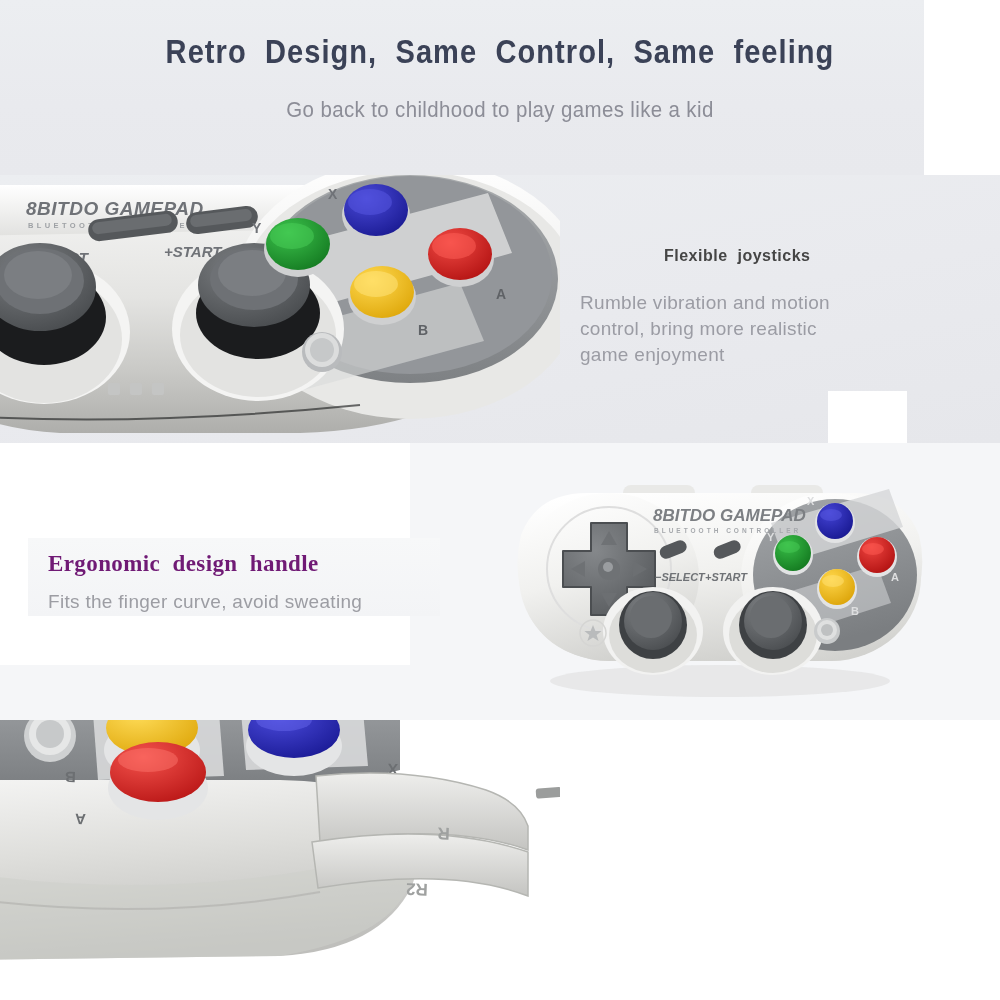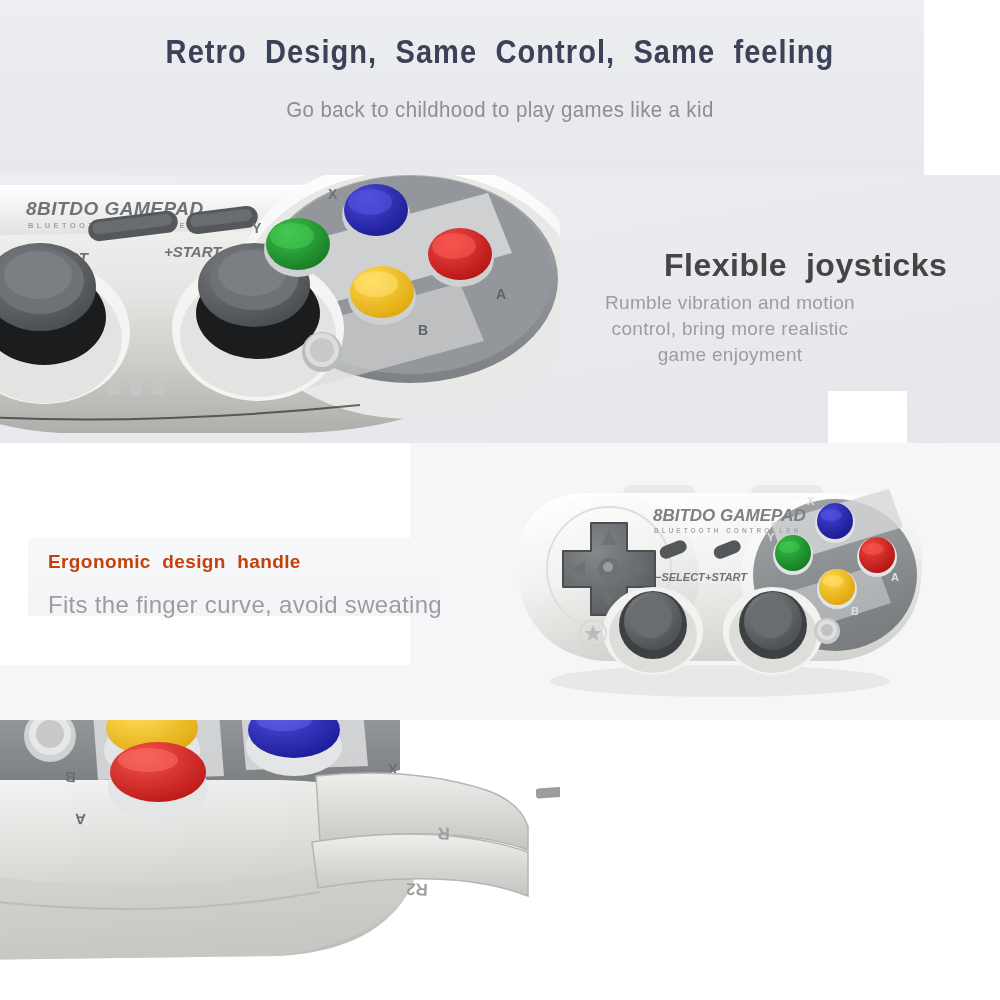--- a/index.html
+++ b/index.html
@@ -33,26 +33,26 @@
   
   .sec1{
     position:absolute;left:0;top:175px;width:1000px;height:268px;
     background:linear-gradient(170deg,#eceef1 0%,#e9eaee 55%,#e6e7eb 100%);
     overflow:hidden;
   }
   .sec1 .photo{position:absolute;left:-60px;top:-8px;width:620px;height:280px;}
 
   .s1-title{
     position:absolute;left:664px;top:247px;
-    font-size:32px;font-weight:bold;color:#454545;letter-spacing:0.5px;
+    font-size:16px;font-weight:bold;color:#454545;letter-spacing:0.5px;
     white-space:pre;z-index:6;text-align:center;
   }
   .s1-body{
     position:absolute;left:580px;top:290px;width:300px;
-    text-align:center;font-size:19px;line-height:26px;color:#9b9ca4;
+    text-align:left;font-size:19px;line-height:26px;color:#9b9ca4;
     letter-spacing:0.3px;z-index:6;white-space:pre-line;
   }
   .white-block{
     position:absolute;left:828px;top:216px;width:79px;height:88px;
     background:#ffffff;z-index:5;
   }
 
   
   .sec2{
     position:absolute;left:0;top:443px;width:1000px;height:277px;
@@ -60,26 +60,27 @@
   }
   .sec2 .white-panel{
     position:absolute;left:0;top:0;width:410px;height:222px;background:#ffffff;
   }
   .s2-card{
     position:absolute;left:28px;top:95px;width:412px;height:78px;
     background:linear-gradient(180deg,#f7f8f9 0%,#f3f4f6 100%);
   }
   .s2-title{
     position:absolute;left:48px;top:108px;
-    font-size:19px;font-weight:bold;color:#c2410c;letter-spacing:0.4px;
+    font-size:23px;font-weight:bold;color:#701a75;letter-spacing:0.4px;
     white-space:pre;
+    font-family:Liberation Serif, serif;
   }
   .s2-body{
     position:absolute;left:48px;top:148px;
-    font-size:24px;color:#9c9da3;letter-spacing:0.3px;white-space:pre;
+    font-size:19px;color:#9c9da3;letter-spacing:0.3px;white-space:pre;
   }
   .sec2 .photo{position:absolute;left:505px;top:22px;width:430px;height:238px;}
 
   
   .sec3{
     position:absolute;left:0;top:720px;width:1000px;height:280px;
     background:#ffffff;overflow:hidden;
   }
   .sec3 .photo{position:absolute;left:-20px;top:-10px;width:580px;height:250px;}
 

